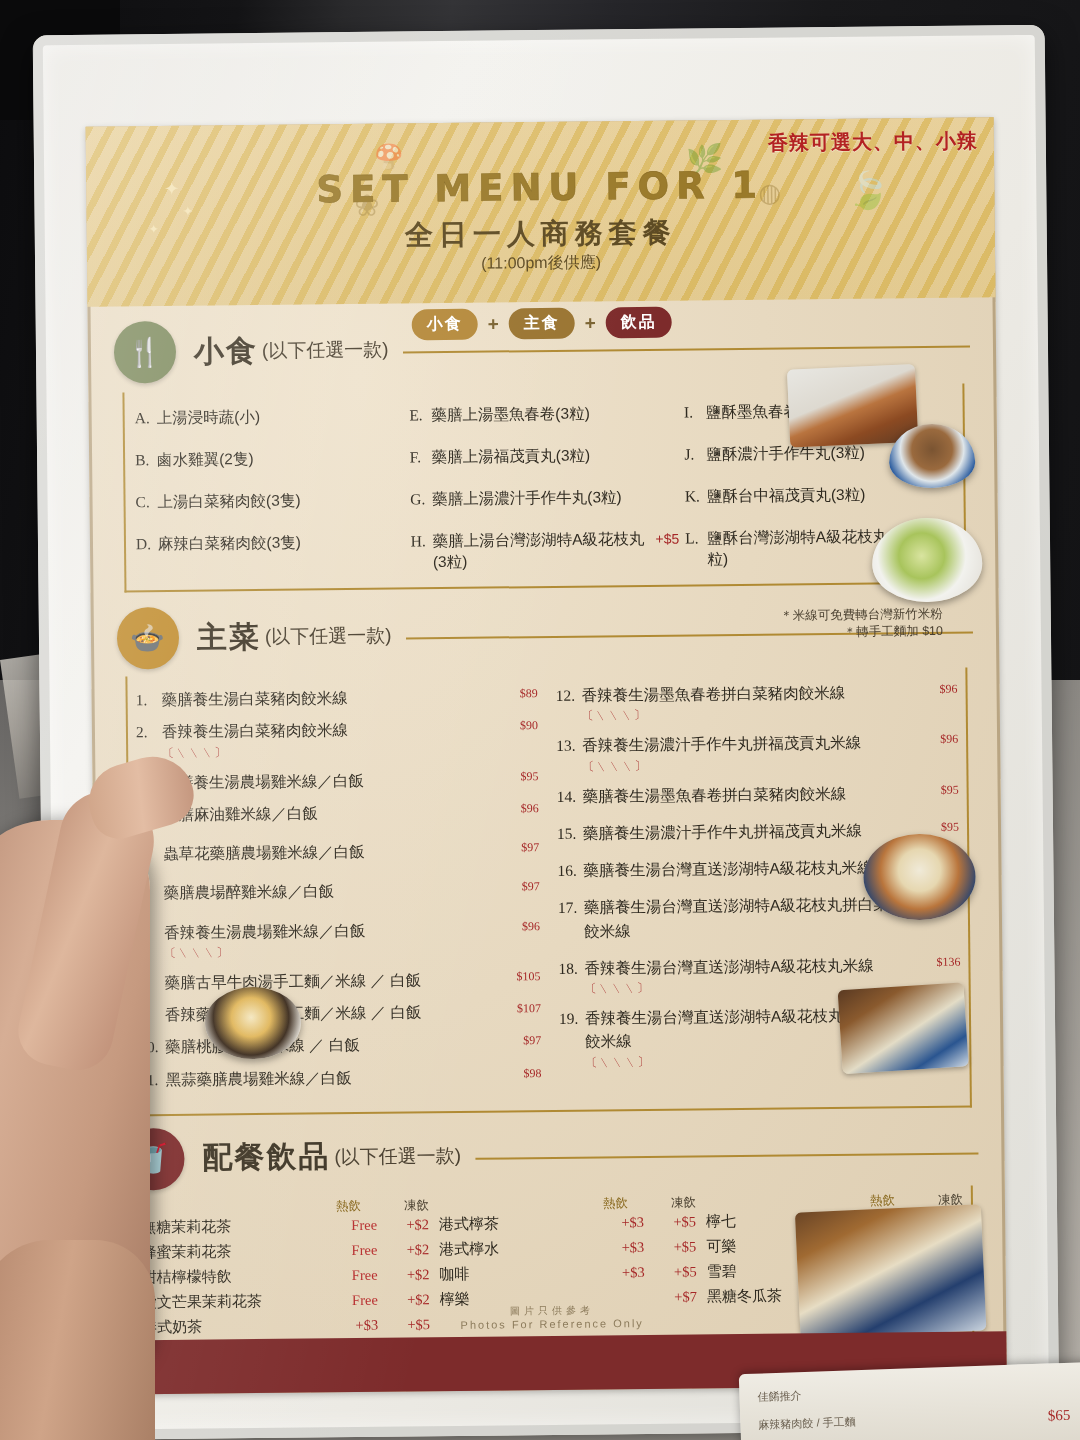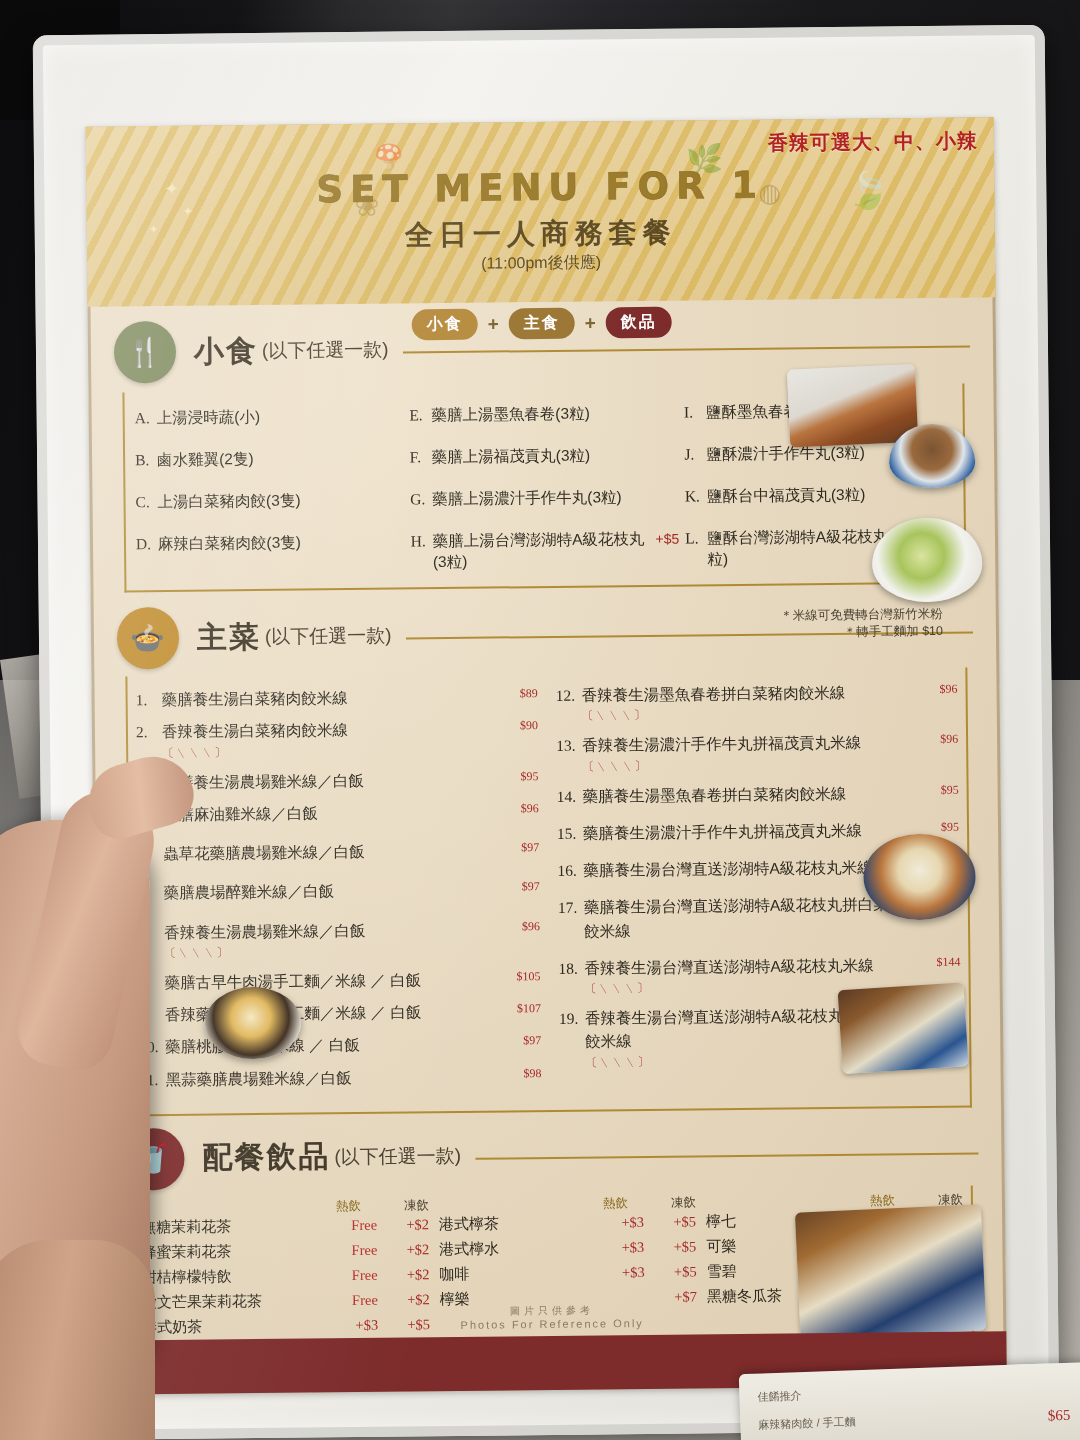--- a/index.html
+++ b/index.html
@@ -524,21 +524,21 @@
                 <span class="pr">$105</span>
               </div>
             <div class="dish" style="margin-bottom:14px;">
                 <span class="num">17.</span>
                 <span class="nm">藥膳養生湯台灣直送澎湖特A級花枝丸拼白菜豬肉餃米線</span>
                 <span class="pr">$95</span>
               </div>
             <div class="dish">
                 <span class="num">18.</span>
                 <span class="nm"><span>香辣養生湯台灣直送澎湖特A級花枝丸米線</span><span class="chili">〔﹨﹨﹨〕</span></span>
-                <span class="pr">$144</span>
+                <span class="pr">$136</span>
               </div>
             <div class="dish">
                 <span class="num">19.</span>
                 <span class="nm"><span>香辣養生湯台灣直送澎湖特A級花枝丸拼白菜豬肉餃米線</span><span class="chili">〔﹨﹨﹨〕</span></span>
                 <span class="pr">$96</span>
               </div>
           </div>
         </div>
       </div>
 

